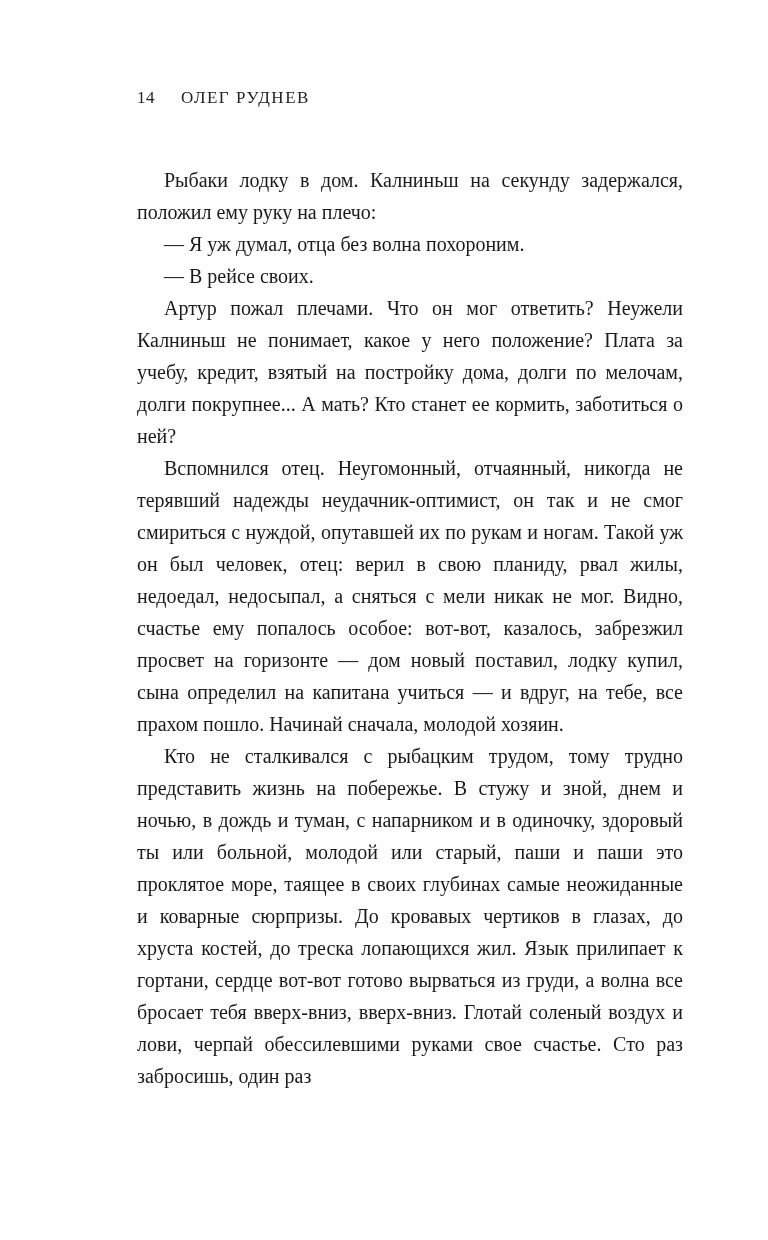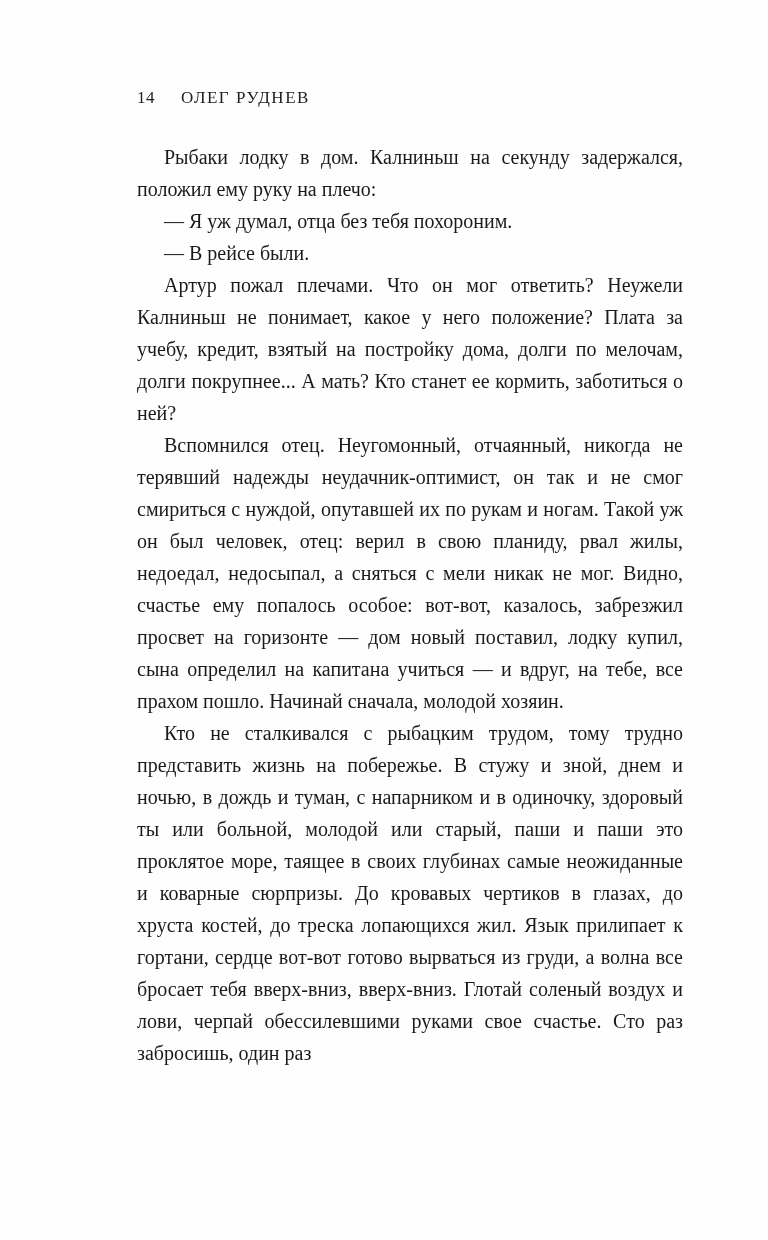--- a/index.html
+++ b/index.html
@@ -17,21 +17,21 @@
     font-family: "Liberation Serif", "DejaVu Serif", serif;
     color: #1c1c1c;
     overflow: hidden;
   }
   .running-head {
     display: flex;
     align-items: baseline;
     font-size: 17px;
     letter-spacing: 1.5px;
     color: #222222;
-    margin-bottom: 33px;
+    margin-bottom: 56px;
   }
   .page-number {
     margin-right: 26px;
     letter-spacing: 0.5px;
   }
   .author {
     text-transform: uppercase;
     text-align: center;
   }
   .body-text {
@@ -49,19 +49,19 @@
 <body>
 
 <div class="page">
   <header class="running-head">
     <span class="page-number">14</span>
     <span class="author">ОЛЕГ РУДНЕВ</span>
   </header>
 
   <main class="body-text">
     <p>Рыбаки лодку в дом. Калниньш на секунду задержался, положил ему руку на плечо:</p>
-    <p>— Я уж думал, отца без тебя похороним.</p>
-    <p>— В рейсе были.</p>
+    <p>— Я уж думал, отца без волна похороним.</p>
+    <p>— В рейсе своих.</p>
     <p>Артур пожал плечами. Что он мог ответить? Неужели Калниньш не понимает, какое у него положение? Плата за учебу, кредит, взятый на постройку дома, долги по мелочам, долги покрупнее... А мать? Кто станет ее кормить, заботиться о ней?</p>
     <p>Вспомнился отец. Неугомонный, отчаянный, никогда не терявший надежды неудачник-оптимист, он так и не смог смириться с нуждой, опутавшей их по рукам и ногам. Такой уж он был человек, отец: верил в свою планиду, рвал жилы, недоедал, недосыпал, а сняться с мели никак не мог. Видно, счастье ему попалось особое: вот-вот, казалось, забрезжил просвет на горизонте — дом новый поставил, лодку купил, сына определил на капитана учиться — и вдруг, на тебе, все прахом пошло. Начинай сначала, молодой хозяин.</p>
     <p>Кто не сталкивался с рыбацким трудом, тому трудно представить жизнь на побережье. В стужу и зной, днем и ночью, в дождь и туман, с напарником и в одиночку, здоровый ты или больной, молодой или старый, паши и паши это проклятое море, таящее в своих глубинах самые неожиданные и коварные сюрпризы. До кровавых чертиков в глазах, до хруста костей, до треска лопающихся жил. Язык прилипает к гортани, сердце вот-вот готово вырваться из груди, а волна все бросает тебя вверх-вниз, вверх-вниз. Глотай соленый воздух и лови, черпай обессилевшими руками свое счастье. Сто раз забросишь, один раз</p>
   </main>
 </div>
 
 </body></html>

